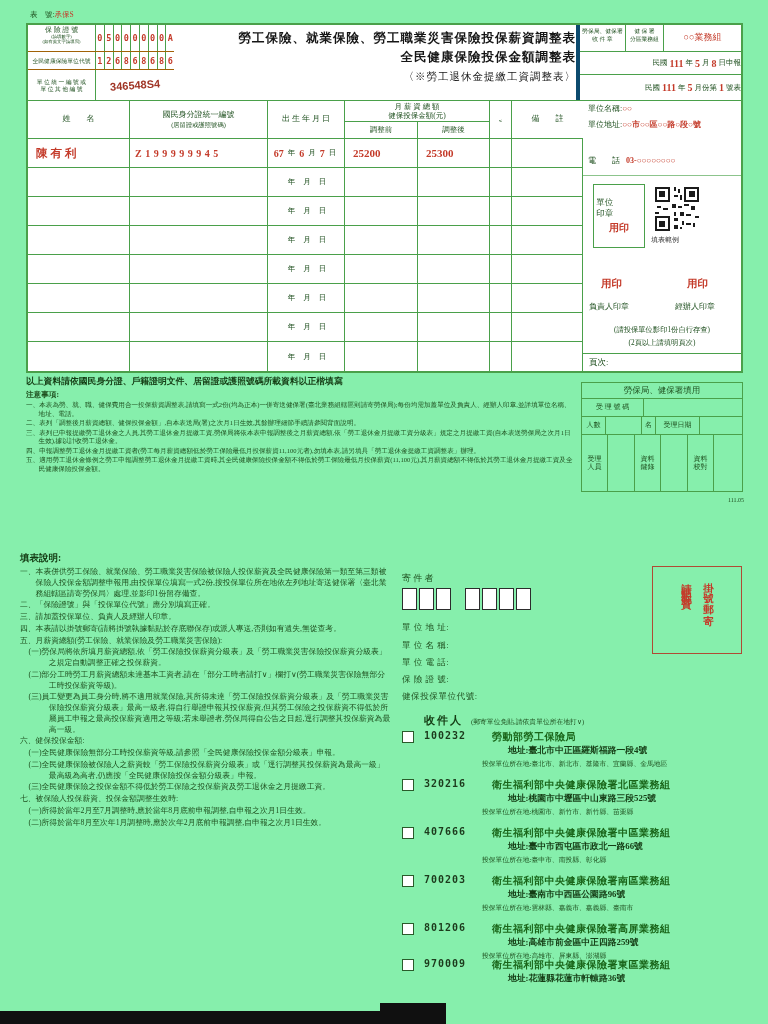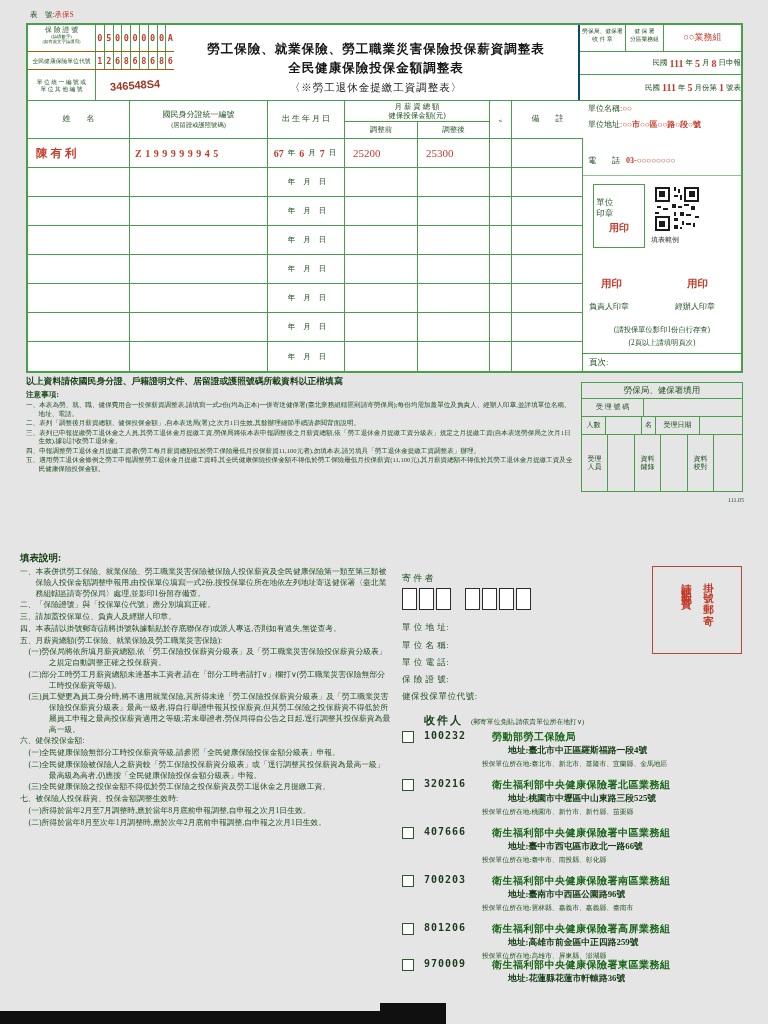--- a/index.html
+++ b/index.html
@@ -1,36 +1,36 @@
 <!DOCTYPE html>
 <html><head>
 <meta charset="utf-8">
 <style>
   *{box-sizing:border-box;margin:0;padding:0}
   html,body{width:768px;height:1024px;overflow:hidden;background:#fff;
     font-family:"Liberation Serif","DejaVu Serif",serif;}
   .abs{position:absolute}
   .g{color:#1e4f1e}.r{color:#c43b2a}.bld{font-weight:700}
-  .page{position:relative;width:768px;height:1024px;background:#e5e5e5}
+  .page{position:relative;width:768px;height:1024px;background:#86efac}
 
   
   .form1{position:absolute;left:26px;top:10px;width:718px;height:534px}
   .form-no{position:absolute;left:4px;top:0;font-size:7.5px}
   .t-wrap{position:absolute;left:0;top:13px;width:717px;border:2px solid #4aa04a;background:#fff}
   .t-top{display:flex;height:76px;border-bottom:1px solid #4aa04a}
   .tt-left{width:147px;display:flex;flex-direction:column}
   .ttl-row{display:flex;border-bottom:1px solid #a16207}
   .ttl-row:last-child{border-bottom:none}
   .ttl-label{width:68px;border-right:1px solid #4aa04a;text-align:center;padding-top:1px;line-height:1.15}
   .ttl-val{flex:1;display:flex;align-items:center;justify-content:center}
   .boxes{flex:1;display:flex}
   .dbox{flex:1;border-left:1px solid #4aa04a;display:flex;align-items:center;justify-content:center;
         font:700 8.5px "DejaVu Sans Mono",monospace;color:#c43b2a}
   .dbox:first-child{border-left:none}
-  .tt-title{width:408px;border-right:2px solid #0c4a6e;text-align:center;padding-top:15px;color:#161616}
+  .tt-title{width:408px;border-right:4px solid #0c4a6e;text-align:right;padding-top:4px;color:#161616}
   .tt-title .l1,.tt-title .l2{font-size:12.5px;font-weight:700;letter-spacing:1px;line-height:1.55}
   .tt-title .l3{font-size:10.5px;letter-spacing:1px;margin-top:2px}
   .tt-right{width:162px;display:flex;flex-direction:column;font-size:7.5px}
   .str-row1{display:flex;height:27px;border-bottom:1px solid #4aa04a}
   .stamp-c{border-right:1px solid #4aa04a;font-size:5.8px;line-height:1.3;text-align:center;padding-top:3px}
   .stamp-val{flex:1;display:flex;align-items:center;justify-content:center;font-size:9px}
   .date-row{height:24px;border-bottom:1px solid #4aa04a;display:flex;align-items:center;justify-content:flex-end;gap:2px}
   .date-row:last-child{height:25px;border-bottom:none}
   .date-row .num{font-size:10px;font-weight:700}
 
@@ -51,21 +51,21 @@
         display:block;padding-top:2px;overflow:hidden;text-align:center}
   .mrow{display:flex;height:29px;border-bottom:1px solid #4aa04a}
   .mrow:last-child{border-bottom:none}
   .mc{border-right:1px solid #4aa04a;height:100%;display:flex;align-items:center;overflow:hidden}
   .w-name{width:102px}.w-id{width:138px}.w-birth{width:77px}.w-v1{width:73px}.w-v2{width:72px}.w-pt{width:22px}.w-note{width:71px}
   .mc.name{font-weight:700;font-size:11.5px;letter-spacing:3px;padding-left:8px;color:#c43b2a}
   .mc.idc{font-weight:700;font-size:10px;letter-spacing:3.5px;padding-left:5px;color:#c43b2a}
   .mc.birth{justify-content:center}
   .mc.birth .num{color:#c43b2a;font-weight:700;font-size:10px;margin:10px 1px}
   .mc.birth .u{color:#1e4f1e;font-size:7.5px;margin:0 3px}
-  .mc.val{font-weight:400;font-size:11px;color:#c43b2a;padding-left:8px}
+  .mc.val{font-weight:700;font-size:11px;color:#c43b2a;padding-left:8px}
   .mc.pt{justify-content:center;font-size:9px;color:#c43b2a}
 
   .tb-right{width:162px;position:relative;font-size:8px}
   .rp-line{position:absolute;line-height:1.25}
   .rp-sep{position:absolute;left:0;width:100%;border-top:1px solid #8cc48c}
   .stampbox{position:absolute;left:10px;top:83px;width:52px;height:64px;border:1px solid #4aa04a;
             display:flex;flex-direction:column;justify-content:center;gap:3px;text-align:center}
   .stampbox .u1{font-size:8.5px;color:#1e4f1e;line-height:1.25;width:2.5em}
   .stampbox .u2{font-size:10px;font-weight:700;color:#c43b2a}
   .qr-cap{position:absolute;left:68px;top:134px;font-size:7px;color:#333}

